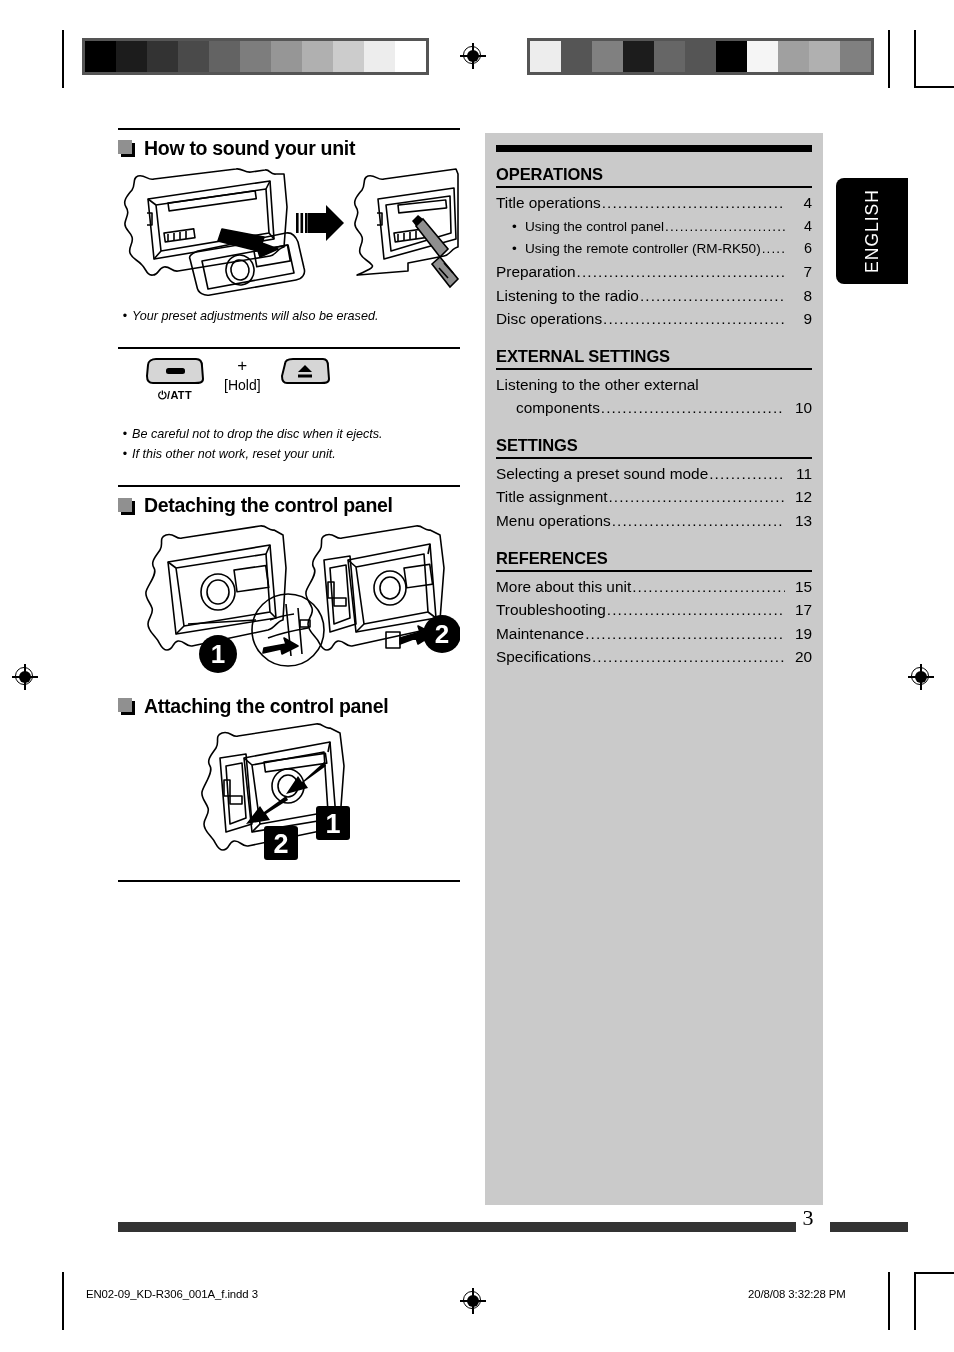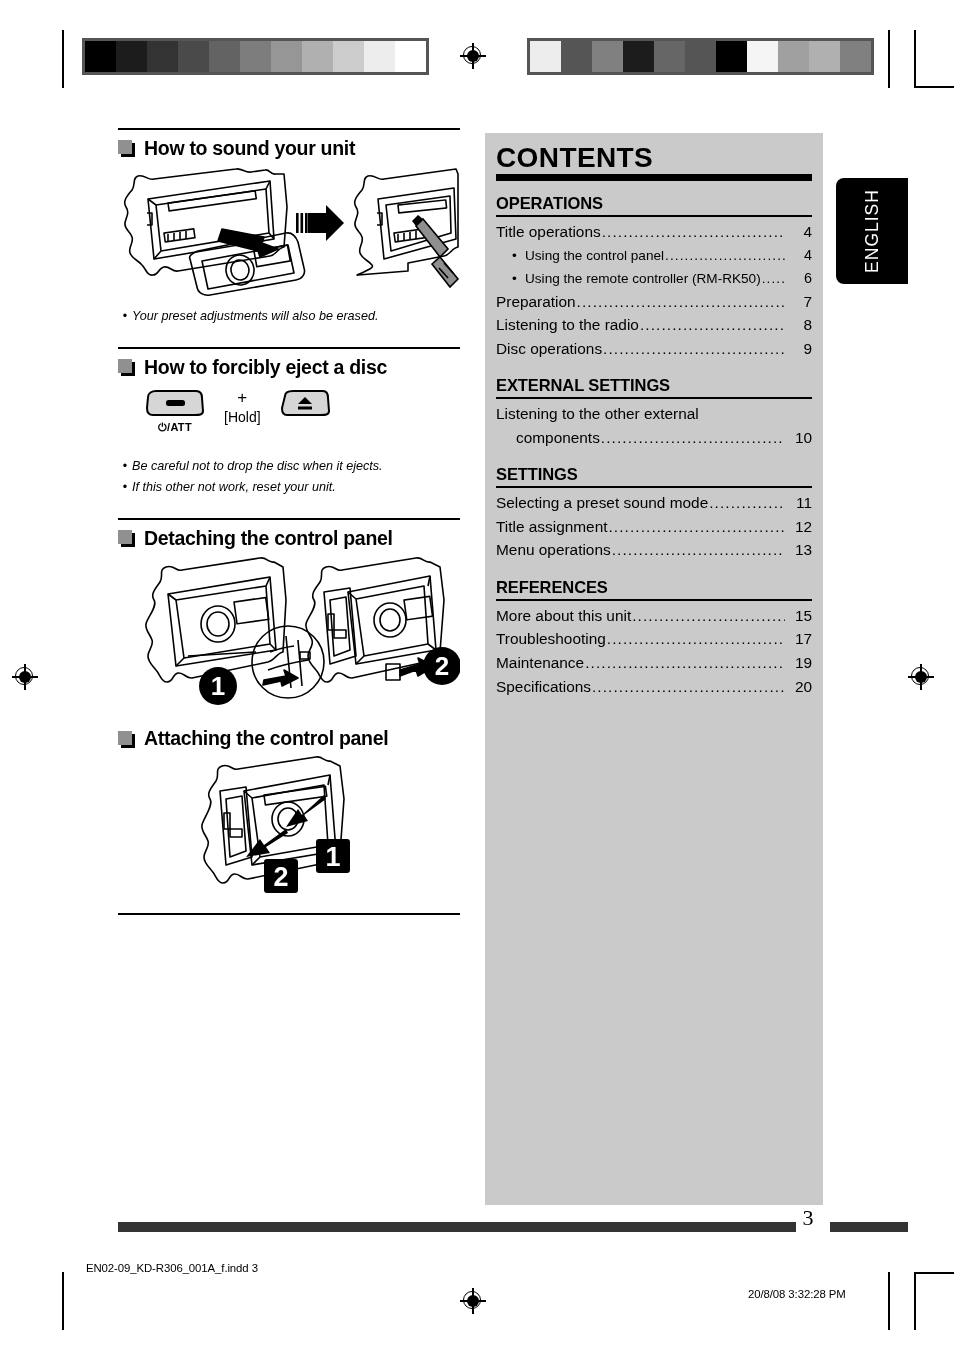--- a/index.html
+++ b/index.html
@@ -382,24 +382,20 @@
     </svg>
   </div>
 
   <div class="note">
     <span class="bul">•</span>
     <span>Your preset adjustments will also be erased.</span>
   </div>
 
   <div class="rule" style="margin-top:22px;"></div>
 
-  <div class="sec-head">
-    <span class="sq-bullet"></span>
-    <span class="sec-title">How to forcibly eject a disc</span>
-  </div>
 
   <div class="fig" style="height:66px;padding-top:8px;">
     <div style="display:flex;align-items:flex-start;gap:18px;padding-left:26px;">
 
       <div style="text-align:center;">
         <svg width="62" height="28" viewBox="0 0 62 28" xmlns="http://www.w3.org/2000/svg">
           <path d="M4 8 C4 4 8 2 12 2 L52 2 C56 2 58 5 58 9 L59 22 C59 26 55 26 51 26 L9 26 C5 26 3 23 3 19 Z" fill="#d6d6d6" stroke="#000" stroke-width="2"></path>
           <rect x="22" y="11" width="19" height="6" rx="2.5" fill="#000"></rect>
         </svg>
         <div class="keylabel">⏻/ATT</div>
@@ -524,21 +520,20 @@
         <text x="163" y="133" font-family="Liberation Sans, sans-serif" font-size="27" font-weight="bold" fill="#fff" text-anchor="middle">2</text>
       </g>
     </svg>
   </div>
 
   <div class="rule" style="margin-top:14px;"></div>
 </div>
 
 <div id="contents-panel">
   <div id="contents-inner">
-    <div class="contents-title">CONTENTS</div>
     <div class="title-rule"></div>
     <div id="toc-groups">
         <div class="grp-head">OPERATIONS</div>
         <div class="grp-rule"></div>
         <div class="toc-row">
           <span class="toc-label">Title operations</span>
           <span class="toc-dots">..........................................................................................</span>
           <span class="toc-page">4</span>
         </div>
         <div class="toc-row sub">
@@ -625,14 +620,14 @@
 </div>
 
 <div id="english-tab">
   <span>ENGLISH</span>
 </div>
 
 <div class="footbar" style="left:118px;top:1222px;width:678px;"></div>
 <div class="footbar" style="left:830px;top:1222px;width:78px;"></div>
 <div id="page-number">3</div>
 
-<div class="colophon" style="left:86px;top:1262px;text-align:center;">EN02-09_KD-R306_001A_f.indd   3</div>
+<div class="colophon" style="left:86px;top:1288px;text-align:center;">EN02-09_KD-R306_001A_f.indd   3</div>
 <div class="colophon" style="left:748px;top:1288px;">20/8/08   3:32:28 PM</div>
 
 </body></html>

